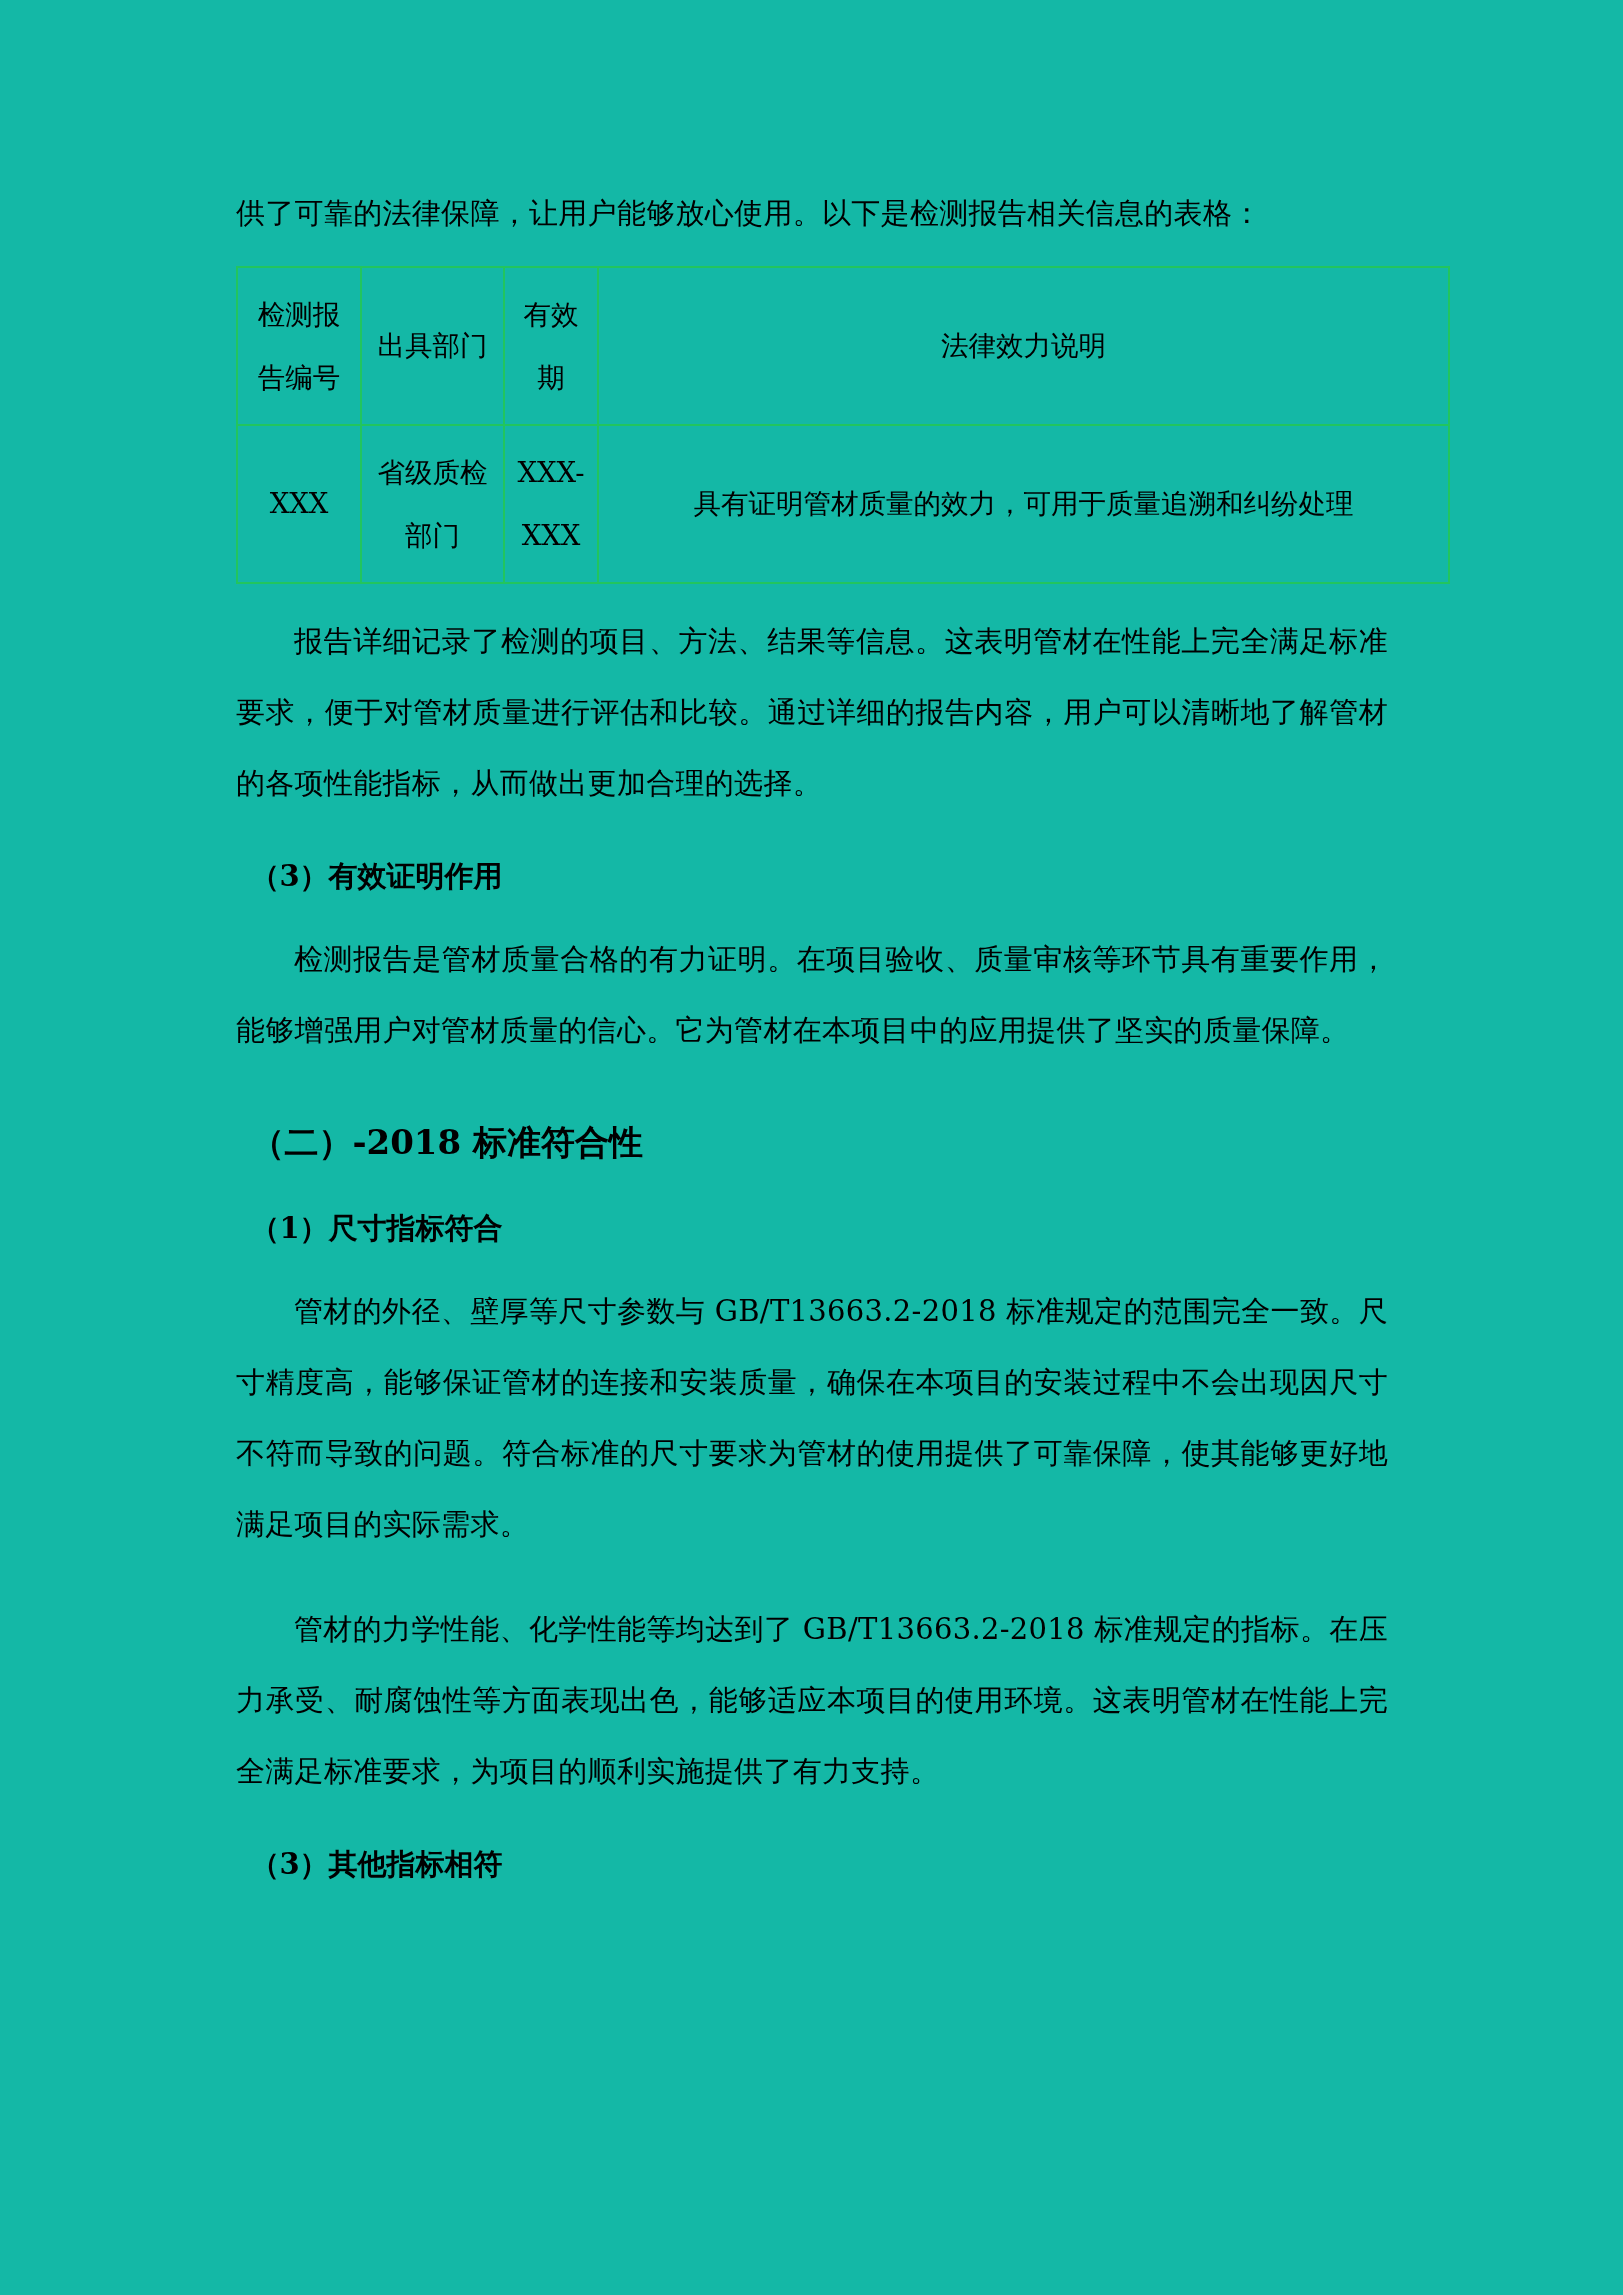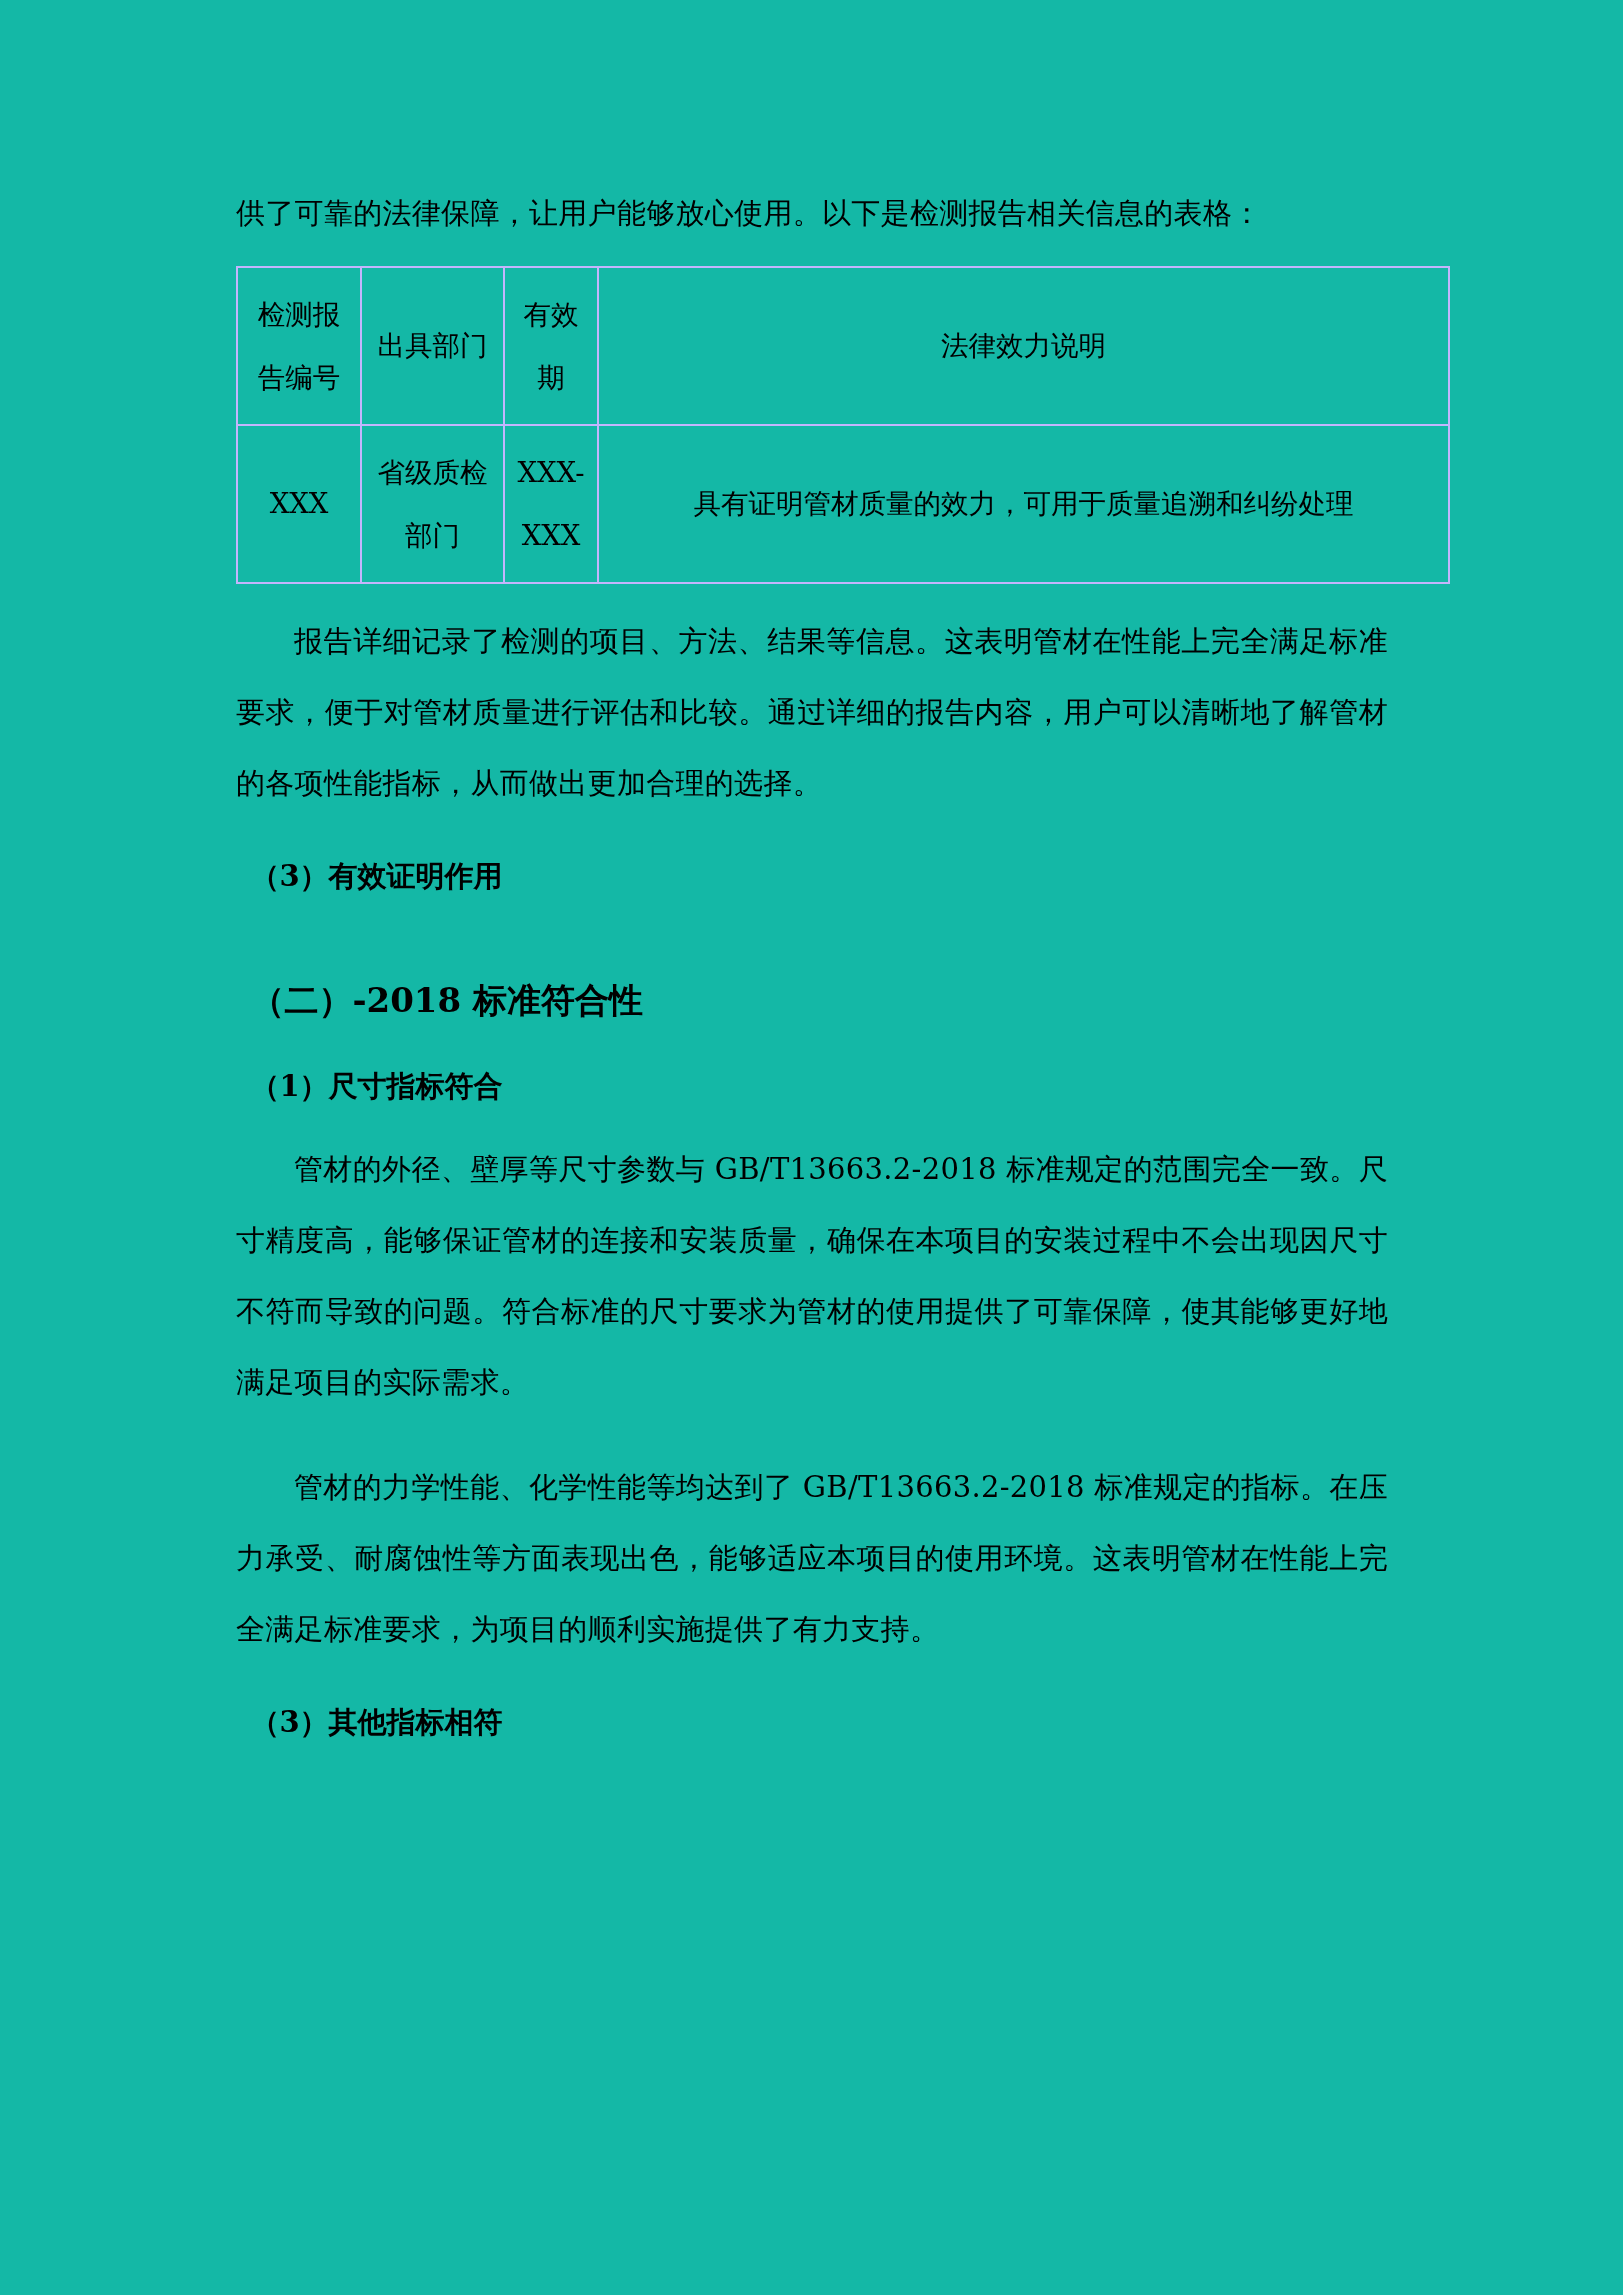--- a/index.html
+++ b/index.html
@@ -60,21 +60,21 @@
   .spacer-lg { height: 37px; }
 
   
   .report-table {
     border-collapse: collapse;
     width: 1152px;
     margin: 17px 0 10.5px 0;
     table-layout: fixed;
   }
   .report-table td {
-    border: 2px solid #c4b5fd;
+    border: 2px solid #22c55e;
     font-size: 27.5px;
     line-height: 63px;
     text-align: center;
     vertical-align: middle;
     padding: 7.9px 6.5px;
     word-break: break-all;
   }
   .col-no      { width: 109px; }
   .col-dept    { width: 128px; }
   .col-valid   { width: 79px; }
@@ -107,20 +107,21 @@
       </tbody>
     </table>
 
     <div class="spacer-sm"></div>
     <p class="para indent">报告详细记录了检测的项目、方法、结果等信息。这表明管材在性能上完全满足标准要求，便于对管材质量进行评估和比较。通过详细的报告内容，用户可以清晰地了解管材的各项性能指标，从而做出更加合理的选择。</p>
 
     <div class="spacer-md"></div>
 
     <h3 class="heading-sub">（3）有效证明作用</h3>
     <div class="spacer-sm"></div>
+    <p class="para indent">检测报告是管材质量合格的有力证明。在项目验收、质量审核等环节具有重要作用，能够增强用户对管材质量的信心。它为管材在本项目中的应用提供了坚实的质量保障。</p>
 
     <div class="spacer-lg"></div>
 
     <h2 class="heading-major">（二）-2018 标准符合性</h2>
     <div class="spacer-sm"></div>
 
     <h3 class="heading-sub">（1）尺寸指标符合</h3>
     <div class="spacer-sm"></div>
     <p class="para indent">管材的外径、壁厚等尺寸参数与 GB/T13663.2-2018 标准规定的范围完全一致。尺寸精度高，能够保证管材的连接和安装质量，确保在本项目的安装过程中不会出现因尺寸不符而导致的问题。符合标准的尺寸要求为管材的使用提供了可靠保障，使其能够更好地满足项目的实际需求。</p>
 

